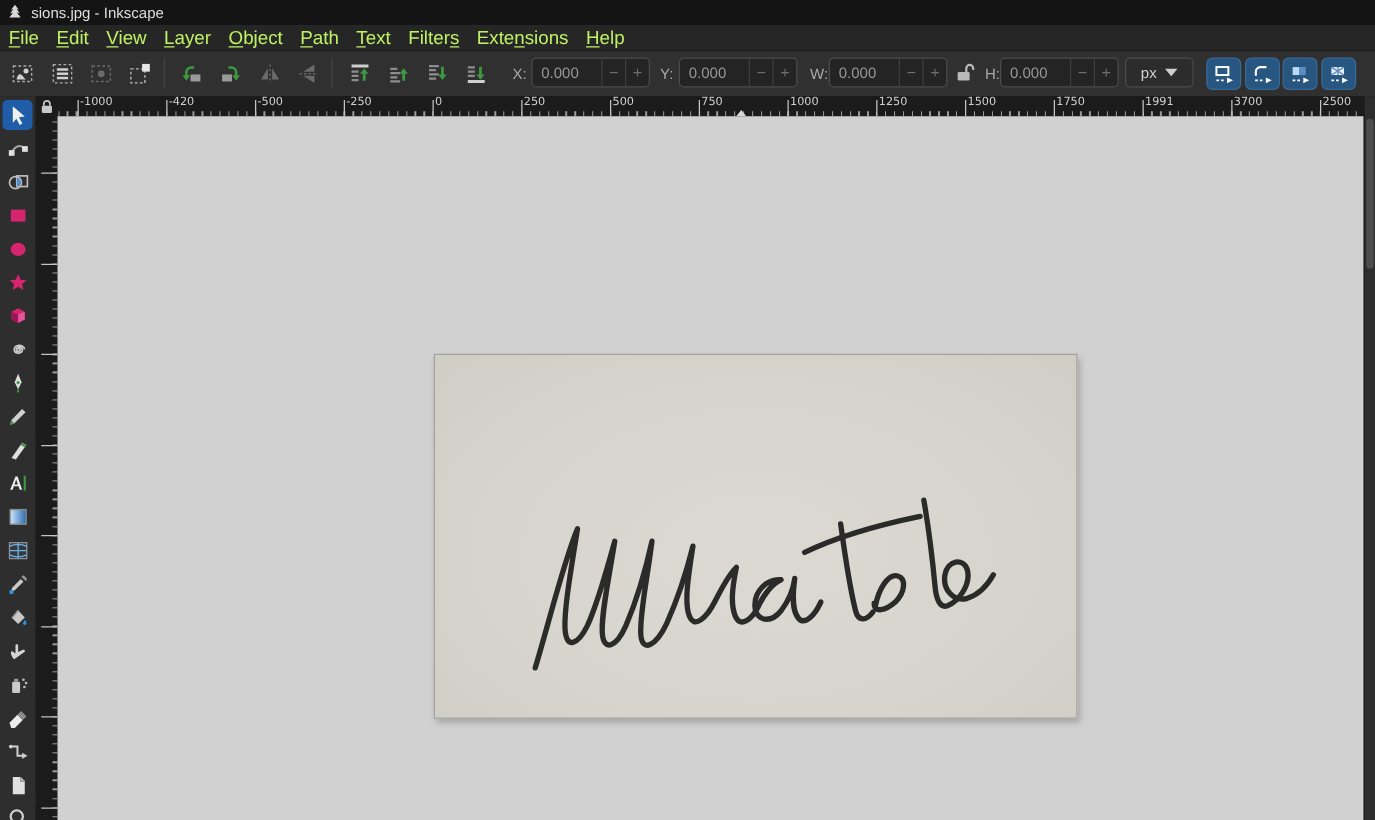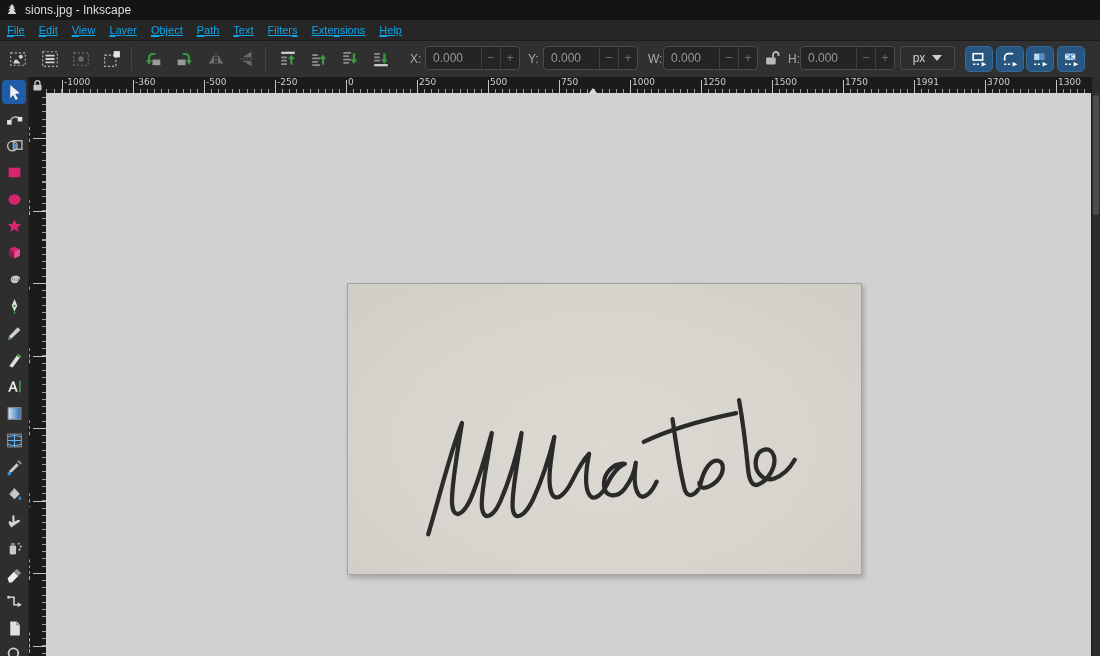--- a/index.html
+++ b/index.html
@@ -2,21 +2,21 @@
 <html><head>
 <meta charset="utf-8">
 <style>
   html,body{margin:0;padding:0;width:1100px;height:656px;overflow:hidden;
     font-family:"Liberation Sans",sans-serif;background:#1e1e1e;user-select:none;}
   .titlebar{position:absolute;left:0;top:0;width:1100px;height:20px;background:#141414;
     color:#dedede;font-size:12px;display:flex;align-items:center;}
   .titlebar .appicon{width:14px;height:14px;margin:0 6px 0 5px;}
   .menubar{position:absolute;left:0;top:20px;width:1100px;height:20px;background:#262626;
     display:flex;align-items:center;border-bottom:1px solid #1c1c1c;}
-  .menu-item{color:#0ea5e9;font-size:11px;padding:2px 7px;cursor:default;text-decoration:underline;}
+  .menu-item{color:#bef264;font-size:15px;padding:2px 7px;cursor:default;}
   .menu-item u{text-decoration:underline;text-underline-offset:2px;}
   .toolbar{position:absolute;left:0;top:41px;width:1100px;height:36px;background:#303030;
     border-bottom:1px solid #191919;}
   .tbtn{position:absolute;top:5px;width:27px;height:26px;border-radius:4px;
     display:flex;align-items:center;justify-content:center;}
   .tsep{position:absolute;top:6px;width:1px;height:24px;background:#454545;}
   .spin-label{position:absolute;top:11px;font-size:12px;color:#a8a8a8;}
   .spinbox{position:absolute;top:5px;width:95px;height:24px;background:#242424;
     border:1px solid #4b4b4b;border-radius:4px;display:flex;align-items:center;box-sizing:border-box;}
   .spinbox .val{flex:1;font-size:12px;color:#989898;padding-left:7px;}
@@ -391,21 +391,21 @@
       </svg>
     </span>
 </div>
 
 <div class="hruler">
   <div class="minor"></div>
   <div class="cursor-marker" style="left:543px"></div>
 <div class="majortick" style="left: 16px;"></div>
     <span class="hlabel" style="left: 18px;">-1000</span>
     <div class="majortick" style="left: 87px;"></div>
-    <span class="hlabel" style="left: 89px;">-360</span>
+    <span class="hlabel" style="left: 89px;">-420</span>
     <div class="majortick" style="left: 158px;"></div>
     <span class="hlabel" style="left: 160px;">-500</span>
     <div class="majortick" style="left: 229px;"></div>
     <span class="hlabel" style="left: 231px;">-250</span>
     <div class="majortick" style="left: 300px;"></div>
     <span class="hlabel" style="left: 302px;">0</span>
     <div class="majortick" style="left: 371px;"></div>
     <span class="hlabel" style="left: 373px;">250</span>
     <div class="majortick" style="left: 442px;"></div>
     <span class="hlabel" style="left: 444px;">500</span>
@@ -417,21 +417,21 @@
     <span class="hlabel" style="left: 657px;">1250</span>
     <div class="majortick" style="left: 726px;"></div>
     <span class="hlabel" style="left: 728px;">1500</span>
     <div class="majortick" style="left: 797px;"></div>
     <span class="hlabel" style="left: 799px;">1750</span>
     <div class="majortick" style="left: 868px;"></div>
     <span class="hlabel" style="left: 870px;">1991</span>
     <div class="majortick" style="left: 939px;"></div>
     <span class="hlabel" style="left: 941px;">3700</span>
     <div class="majortick" style="left: 1010px;"></div>
-    <span class="hlabel" style="left: 1012px;">1300</span>
+    <span class="hlabel" style="left: 1012px;">2500</span>
   </div>
 
 <div class="vruler">
   <div class="minor"></div>
 <div class="majortick" style="top: 45px;"></div>
     <span class="vlabel" style="left: 3px; top: 43px;">-500</span>
     <div class="majortick" style="top: 117.5px;"></div>
     <span class="vlabel" style="left: 3px; top: 115.5px;">-250</span>
     <div class="majortick" style="top: 190px;"></div>
     <span class="vlabel" style="left: 3px; top: 188px;">0</span>

